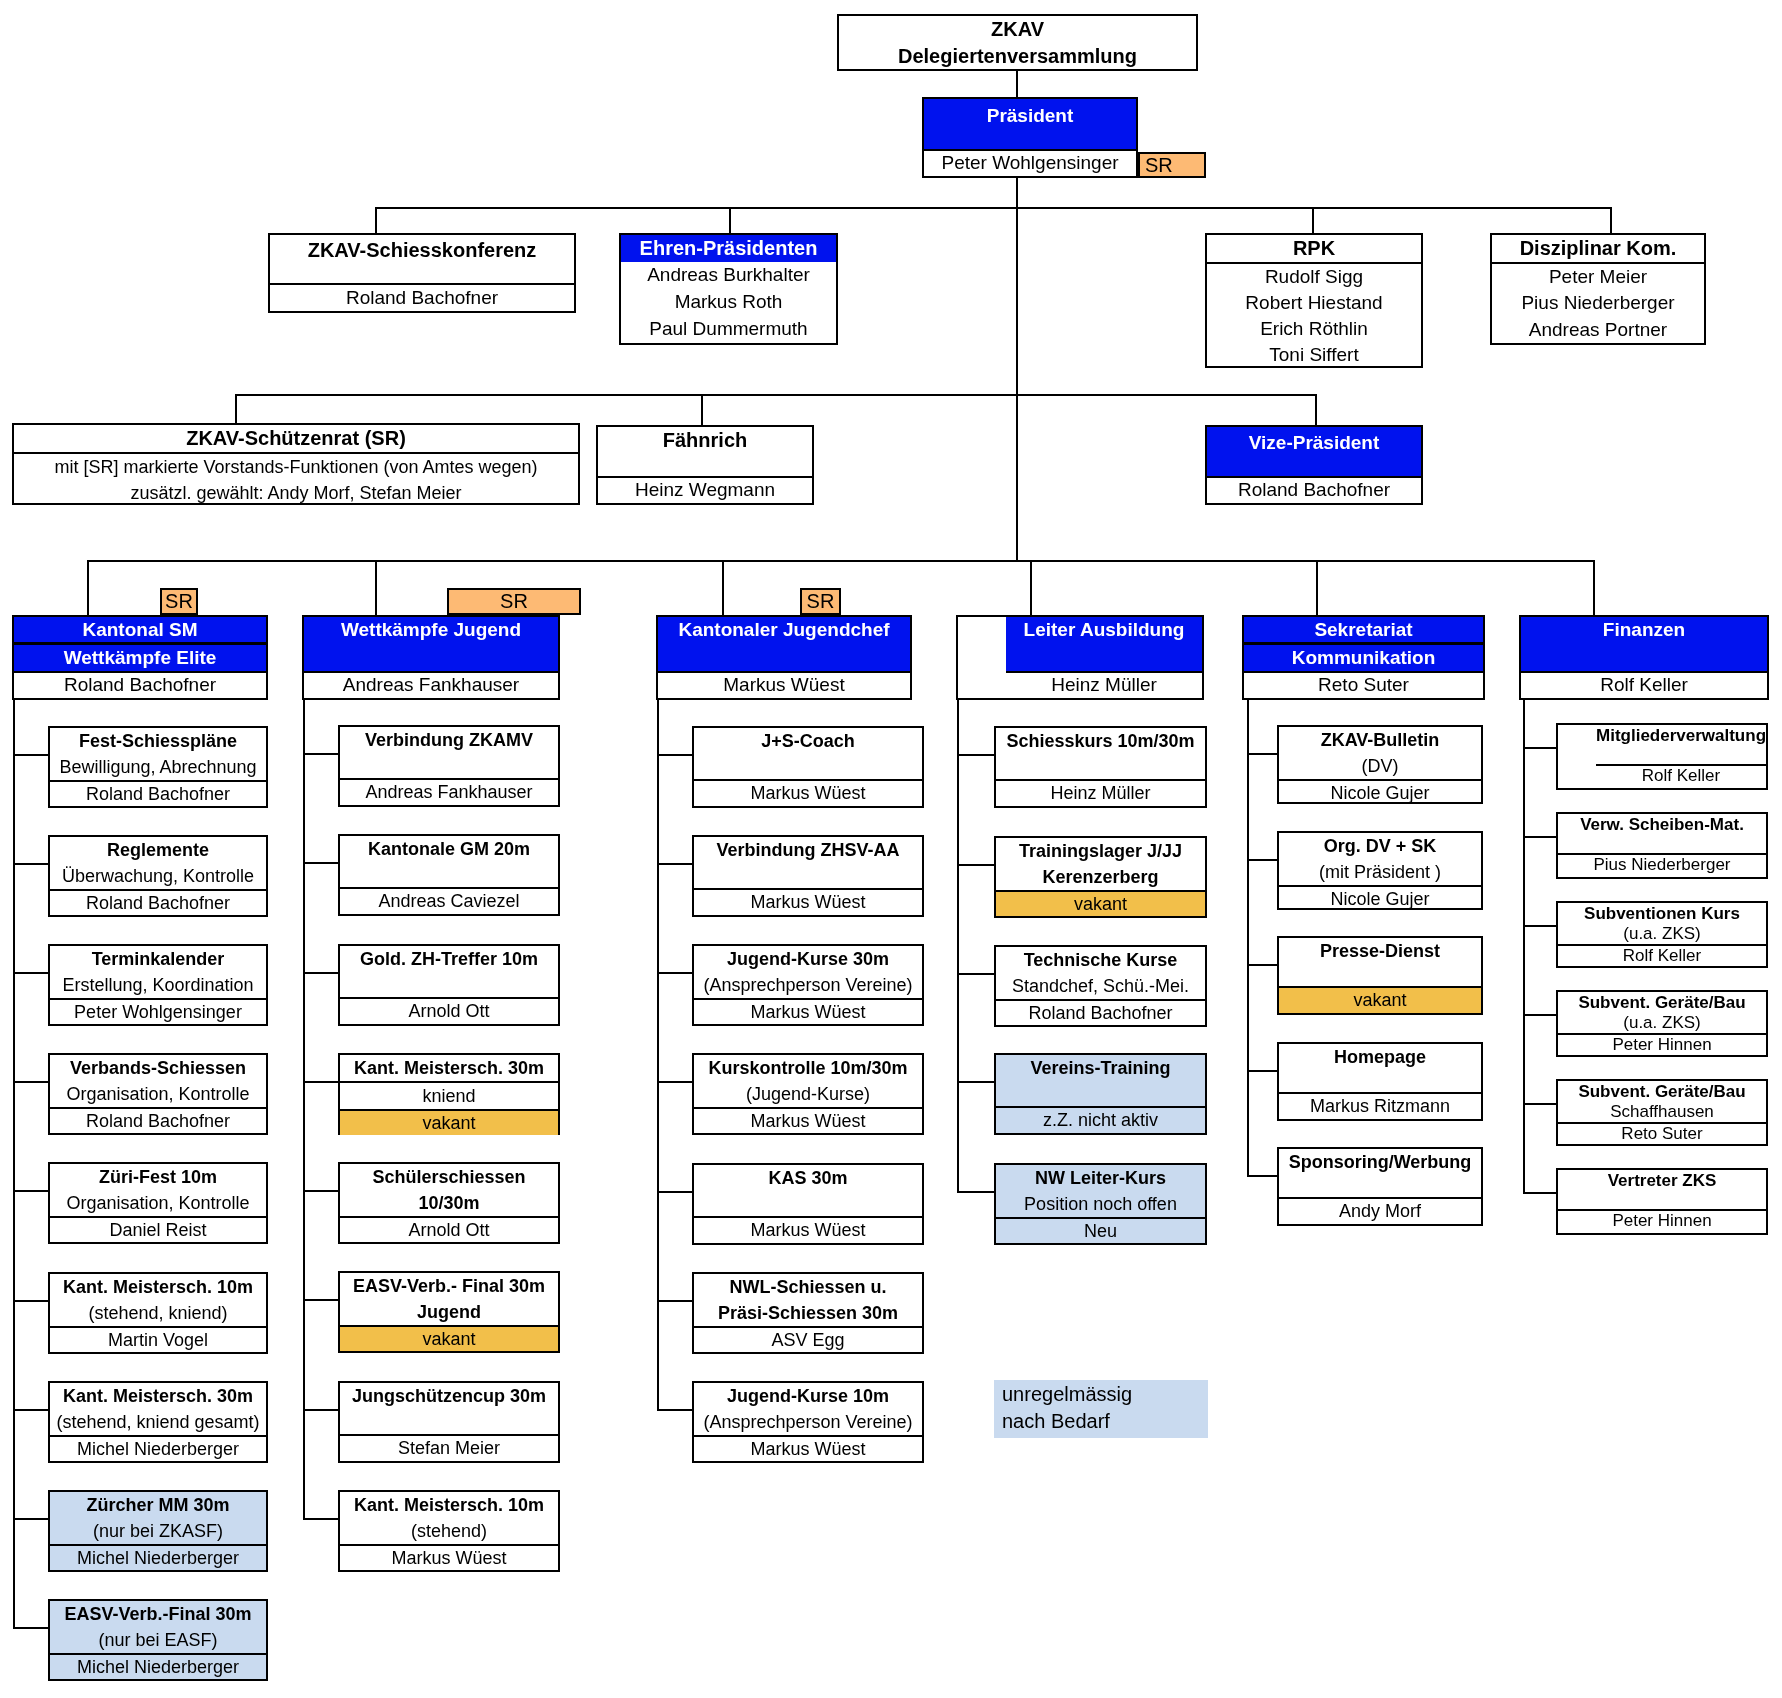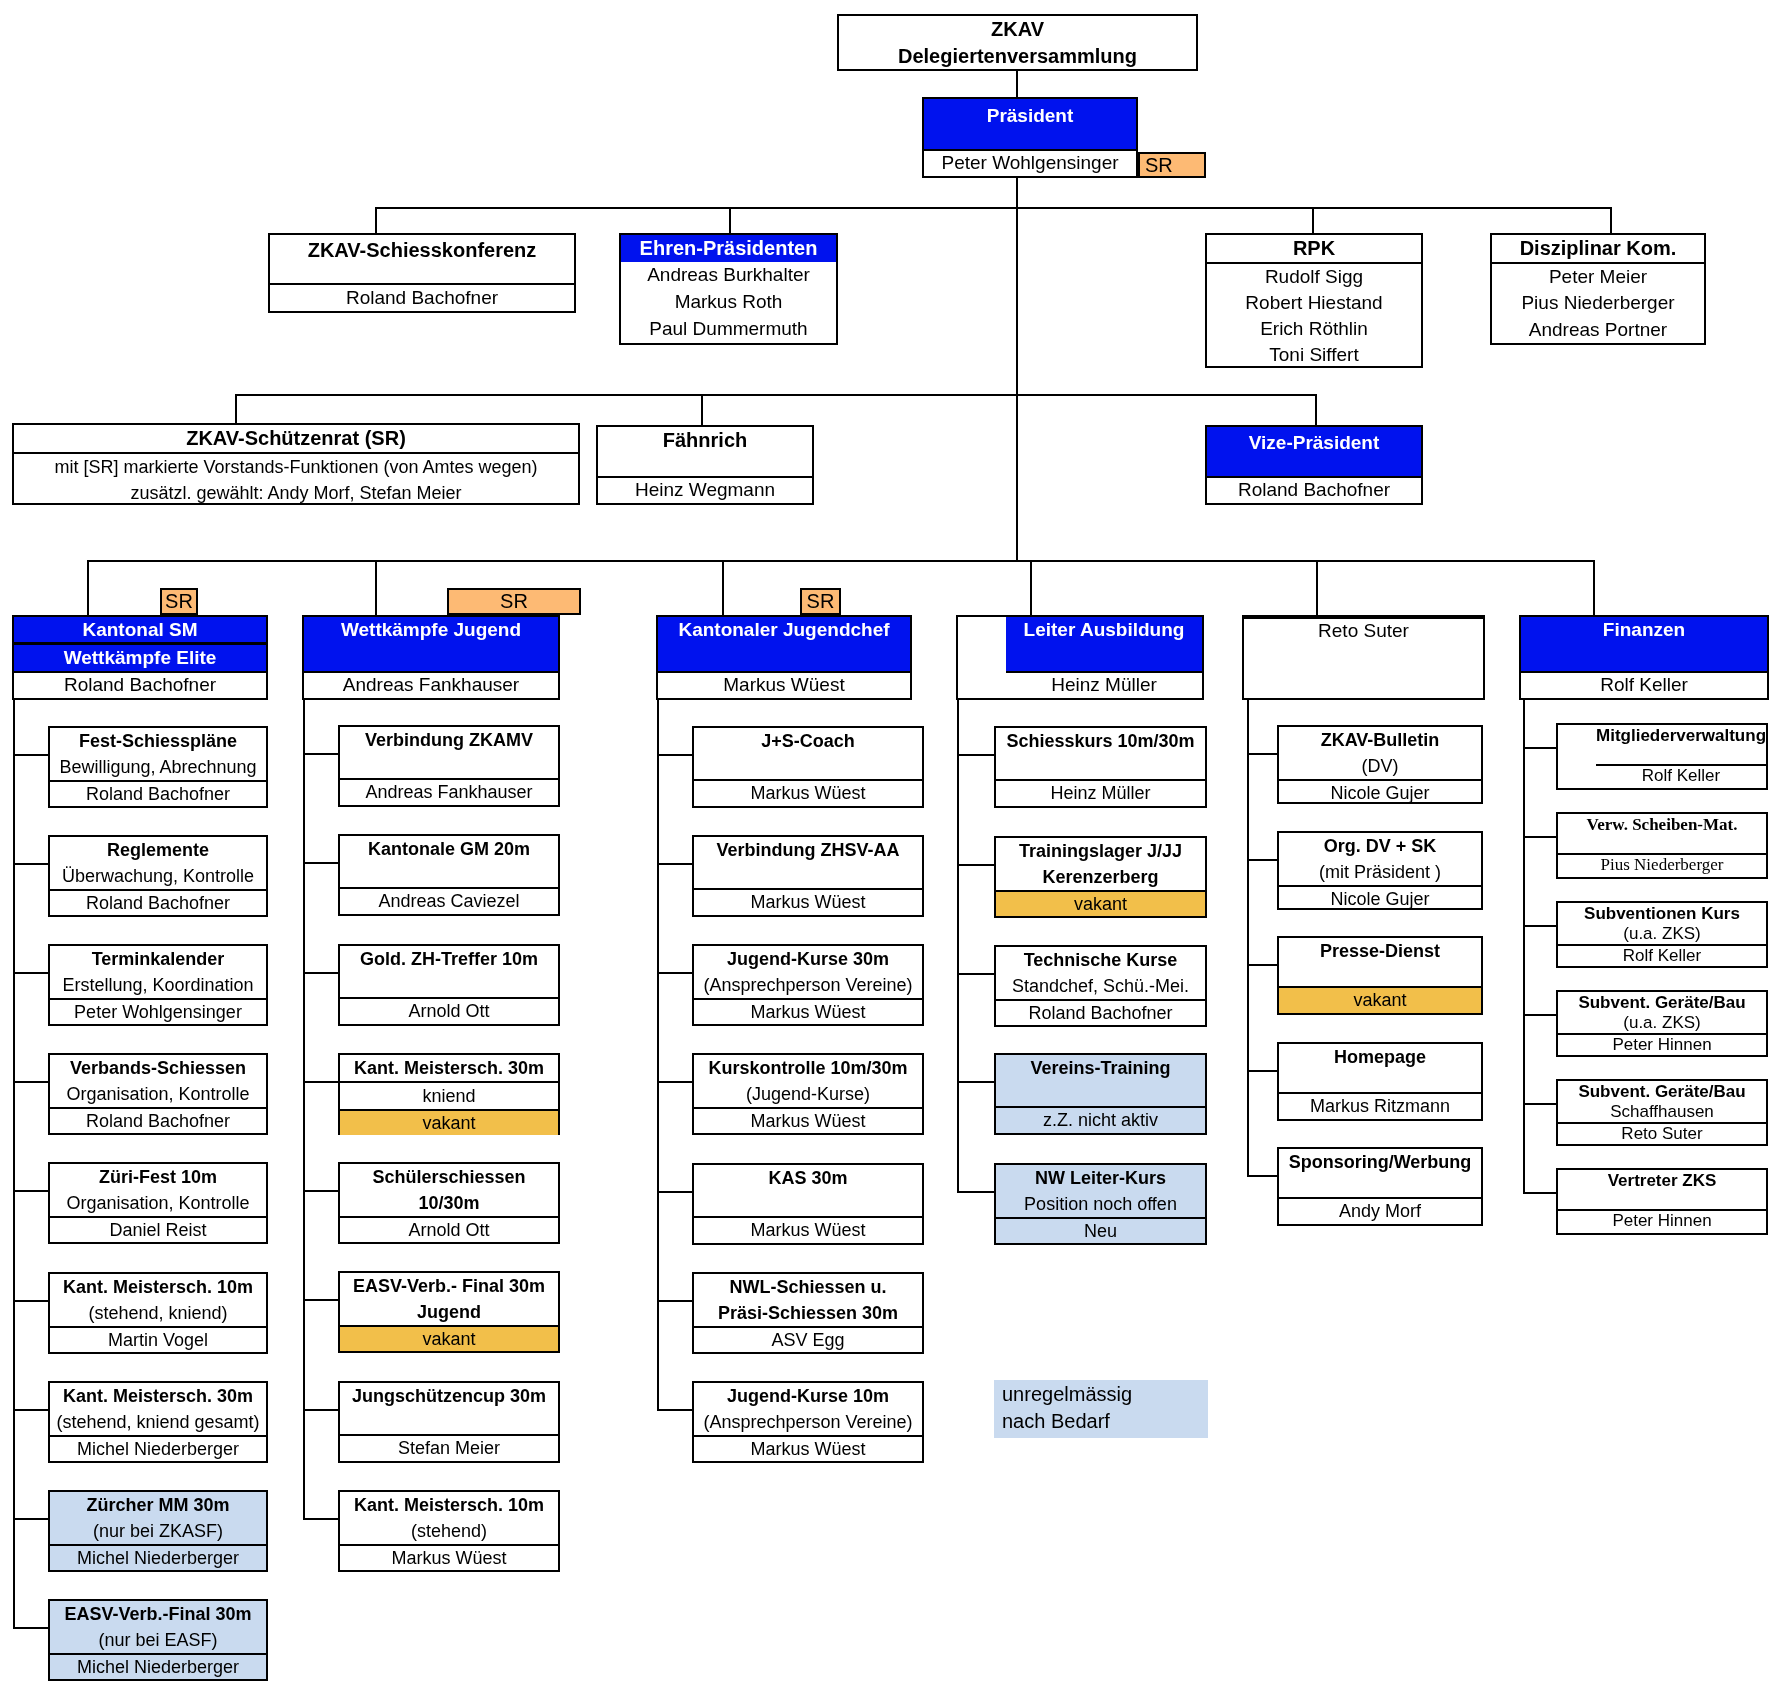--- a/index.html
+++ b/index.html
@@ -358,20 +358,25 @@
         <div class="ttl">NW Leiter-Kurs</div>
         <div class="sub">Position noch offen</div>
         <div class="fill"></div>
         <div class="nm">Neu</div>
       </div>
       <div class="note" style="left: 994px; top: 1380px; width: 214px; height: 58px;">
         <div class="noteline">unregelmässig</div>
         <div class="noteline">nach Bedarf</div>
       </div>
       <div class="obox" style="left: 1242px; top: 615px; width: 243px; height: 85px;">
+        <div class="hblue">
+          <div class="htxt">Sekretariat</div>
+          <div class="hdivider"></div>
+          <div class="htxt h2">Kommunikation</div>
+        </div>
         <div class="nm n19">Reto Suter</div>
       </div>
       <div class="obox" style="left: 1277px; top: 725px; width: 206px; height: 79px;">
         <div class="ttl">ZKAV-Bulletin</div>
         <div class="sub">(DV)</div>
         <div class="fill"></div>
         <div class="nm">Nicole Gujer</div>
       </div>
       <div class="obox" style="left: 1277px; top: 831px; width: 206px; height: 79px;">
         <div class="ttl">Org. DV + SK</div>
@@ -398,21 +403,21 @@
         <div class="hblue">
           <div class="htxt">Finanzen</div>
         </div>
         <div class="nm n19">Rolf Keller</div>
       </div>
       <div class="obox sm" style="left: 1556px; top: 723px; width: 212px; height: 67px; padding-left: 38px;">
         <div class="ttl">Mitgliederverwaltung</div>
         <div class="fill"></div>
         <div class="nm">Rolf Keller</div>
       </div>
-      <div class="obox sm" style="left: 1556px; top: 812px; width: 212px; height: 67px; font-family: Liberation Serif, serif;">
+      <div class="obox sm" style="left: 1556px; top: 812px; width: 212px; height: 67px;">
         <div class="ttl">Verw. Scheiben-Mat.</div>
         <div class="fill"></div>
         <div class="nm">Pius Niederberger</div>
       </div>
       <div class="obox sm" style="left: 1556px; top: 901px; width: 212px; height: 67px;">
         <div class="ttl">Subventionen Kurs</div>
         <div class="sub">(u.a. ZKS)</div>
         <div class="fill"></div>
         <div class="nm">Rolf Keller</div>
       </div>

